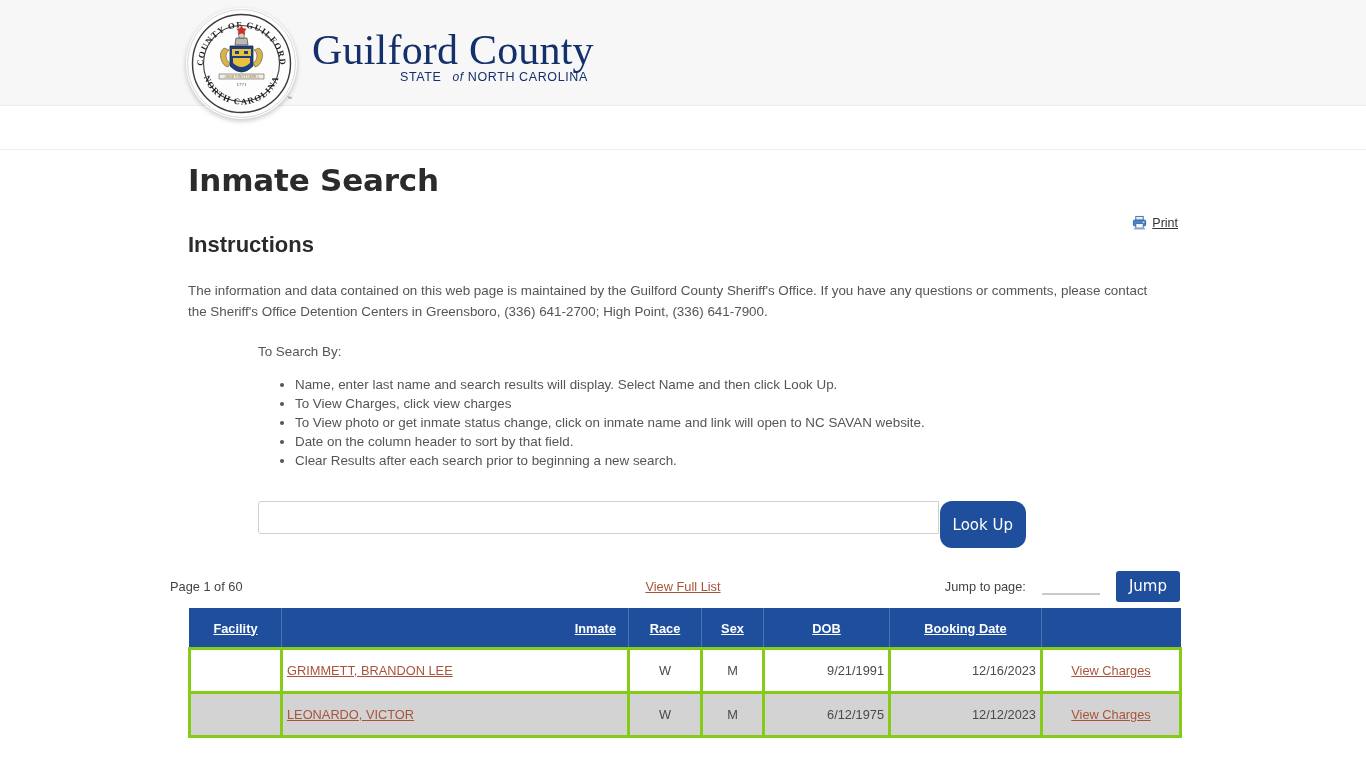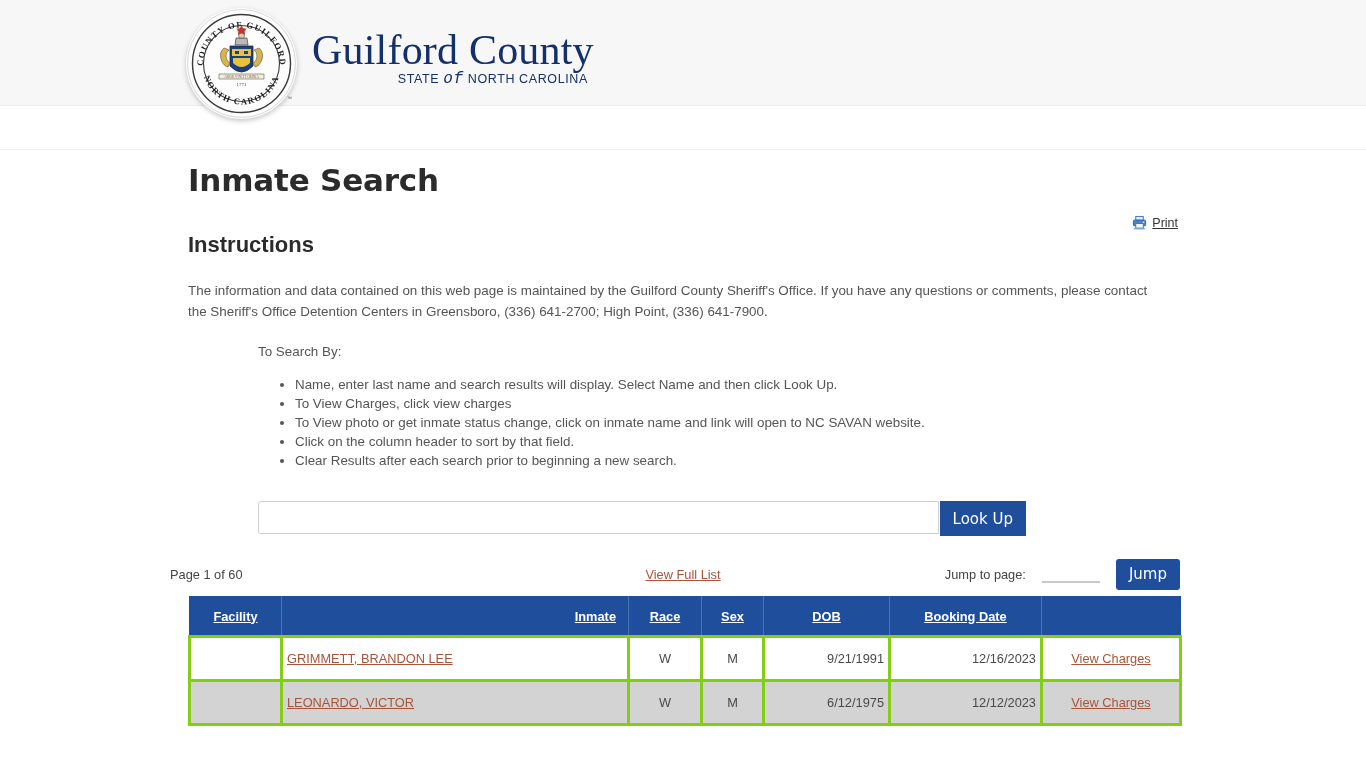--- a/index.html
+++ b/index.html
@@ -50,21 +50,21 @@
   .wordmark-sub {
     font-family: "Liberation Sans", sans-serif;
     font-size: 12.5px;
     letter-spacing: .6px;
     color: #14306b;
     text-align: right;
     padding-right: 6px;
     margin-top: -2px;
     white-space: nowrap;
   }
-  .wordmark-sub i { font-family: Liberation Mono, monospace; font-style: italic; font-size: 16px; }
+  .wordmark-sub i { font-family: Liberation Sans, sans-serif; font-style: italic; font-size: 12px; margin-left: 7px; }
 
   .header-shadow-strip {
     height: 44px;
     background: #ffffff;
     border-bottom: 1px solid #f0f0f0;
   }
 
   
   .page {
     position: relative;
@@ -154,22 +154,22 @@
     background: #1f4e9c;
     color: #fff;
     border: none;
     border-radius: 3px;
     font-family: "DejaVu Sans", sans-serif;
     font-size: 15px;
     cursor: pointer;
     padding: 0 13px;
   }
   .btn-lookup {
-    height: 35px;
-    border-radius: 0;
+    height: 47px;
+    border-radius: 12px;
     margin-left: 1px;
     min-width: 86px;
   }
   .clear-row {
     margin-top: 24px;
     display: flex;
     justify-content: center;
     width: 990px;
     margin-left: 0;
   }
@@ -350,21 +350,21 @@
     <h2 class="instr-title">Instructions</h2>
 
     <p class="lede">The information and data contained on this web page is maintained by the Guilford County Sheriff's Office. If you have any questions or comments, please contact the Sheriff's Office Detention Centers in Greensboro, (336) 641-2700; High Point, (336) 641-7900.</p>
 
     <div class="sub-block">
       <div class="sub-head">To Search By:</div>
       <ul>
         <li>Name, enter last name and search results will display. Select Name and then click Look Up.</li>
         <li>To View Charges, click view charges</li>
         <li>To View photo or get inmate status change, click on inmate name and link will open to NC SAVAN website.</li>
-        <li>Click on the column header to sort by that field.</li>
+        <li>Date on the column header to sort by that field.</li>
         <li>Clear Results after each search prior to beginning a new search.</li>
       </ul>
     </div>
 
     <div class="search-row">
       <input class="search-input" type="text" placeholder="" style="">
       <button class="btn btn-lookup">Look Up</button>
     </div>
 
 

